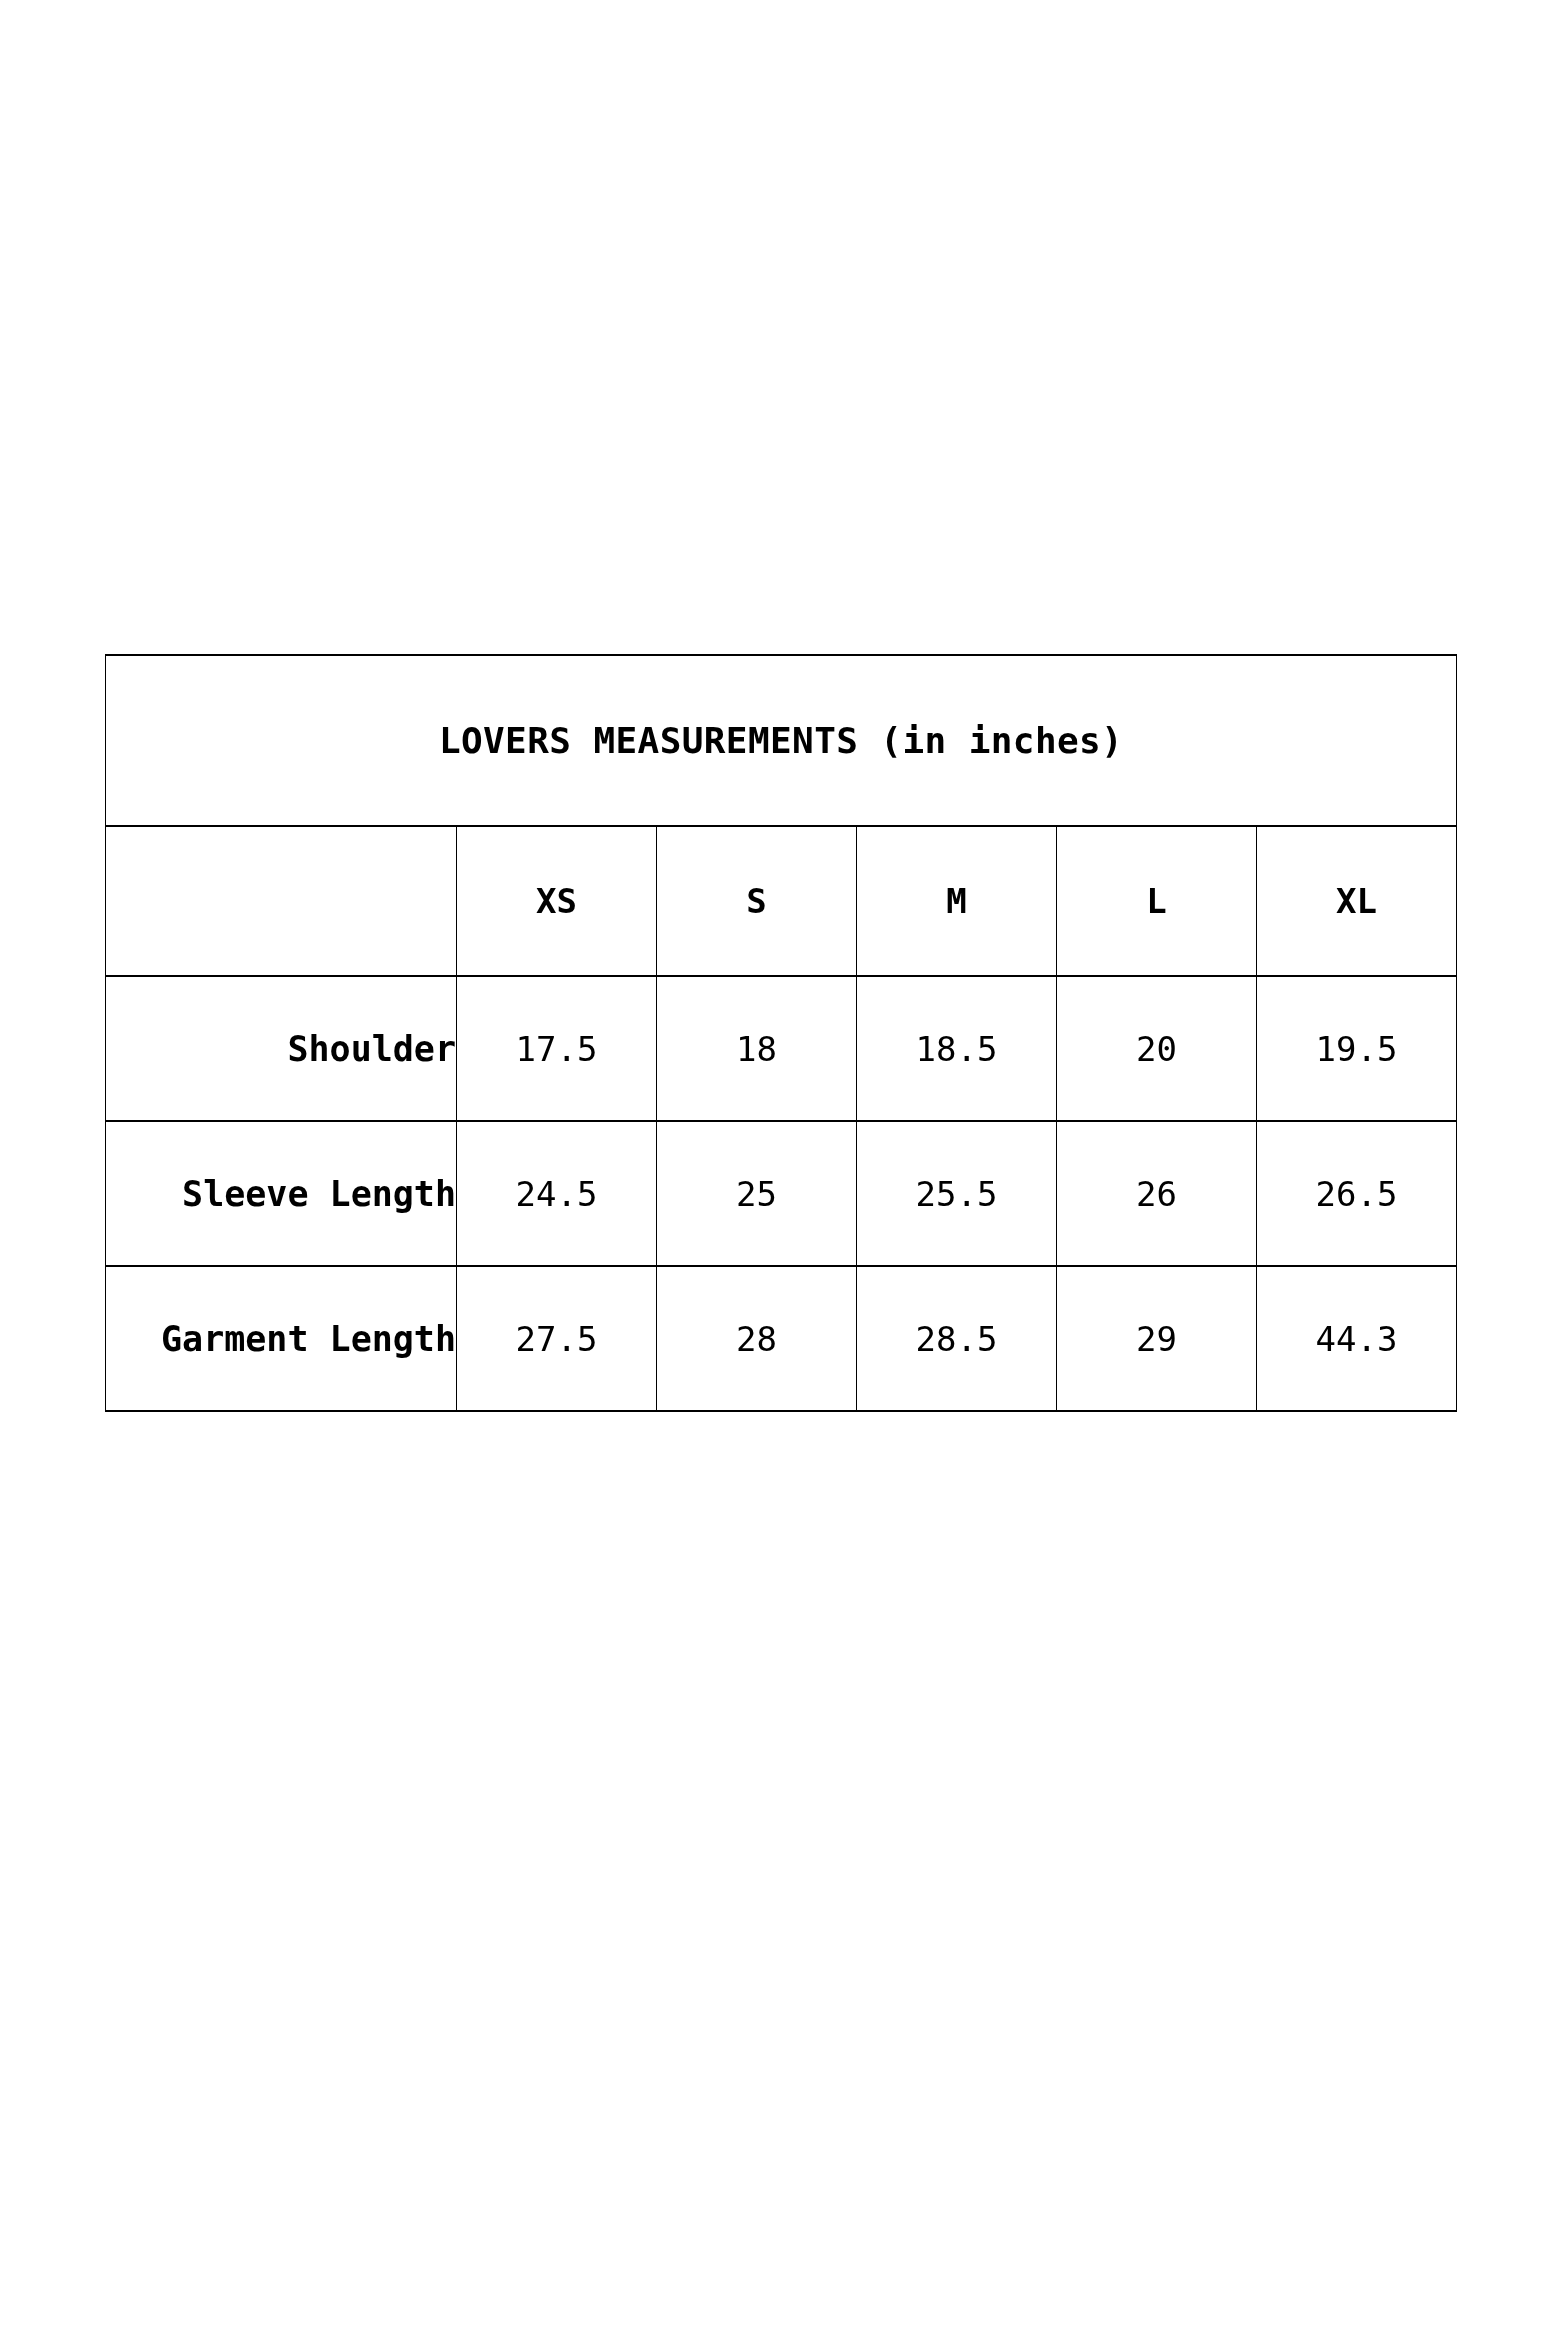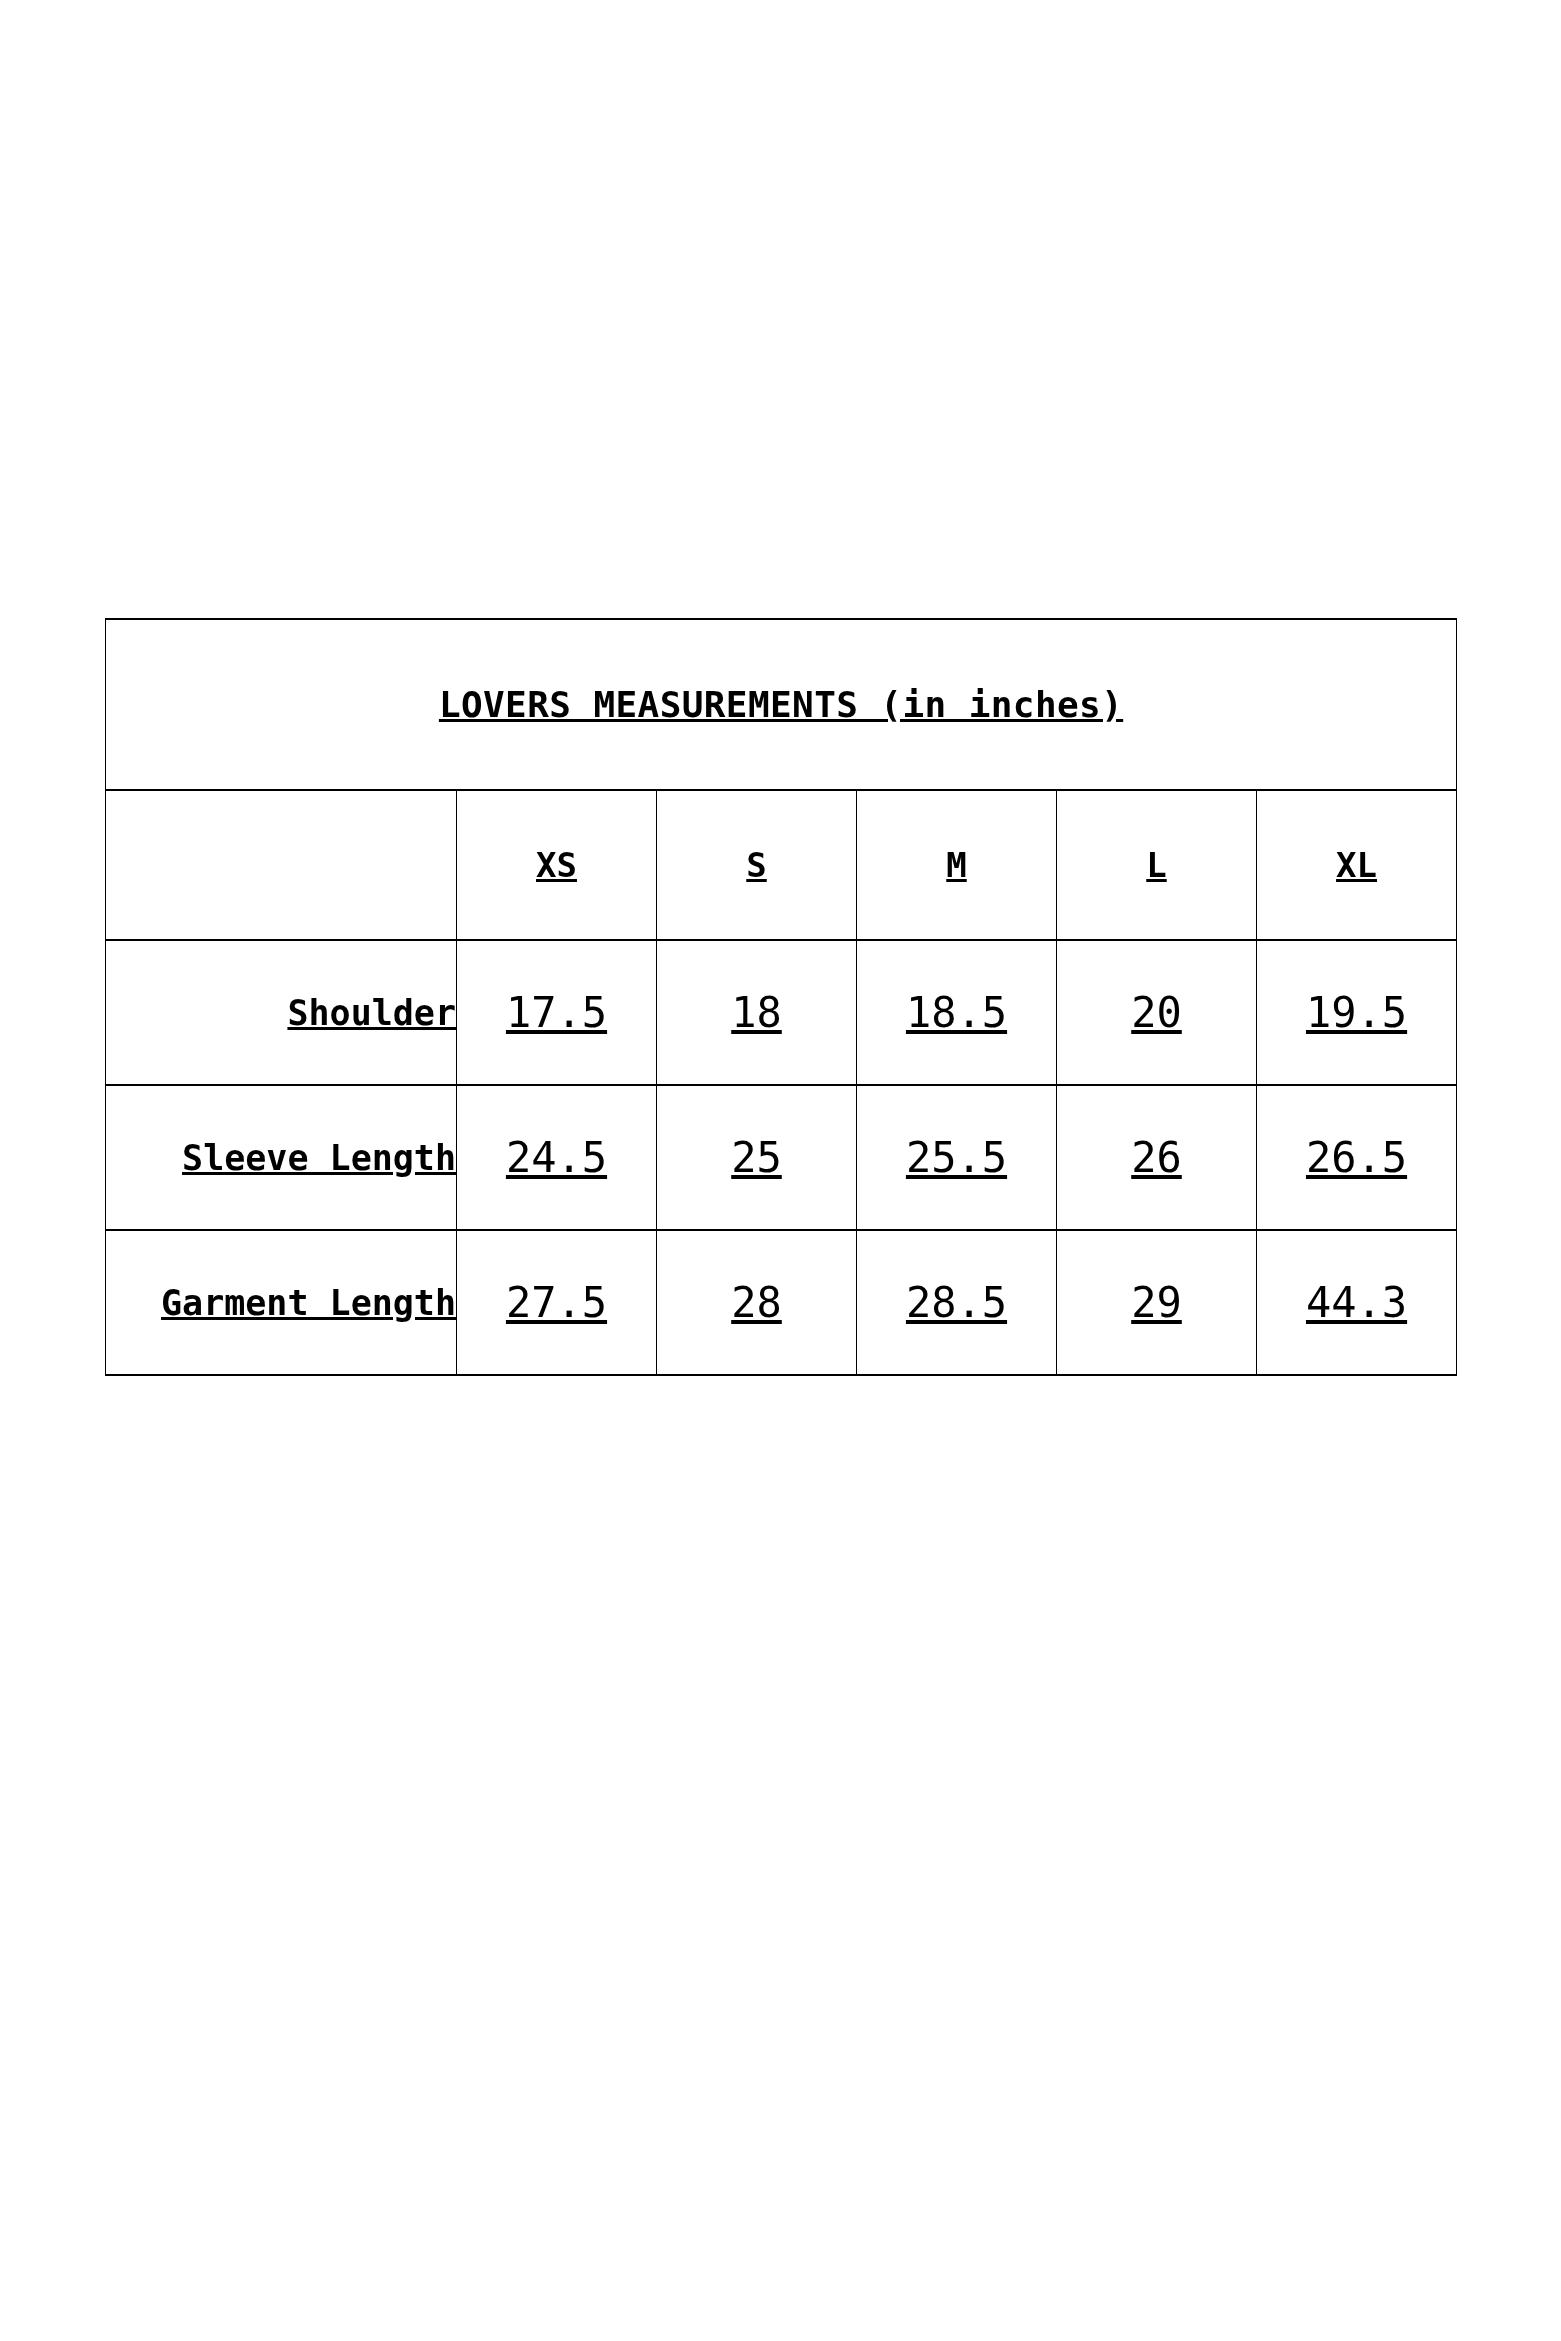--- a/index.html
+++ b/index.html
@@ -15,25 +15,24 @@
     color: #000000;
   }
   .sheet {
     position: absolute;
     inset: 0;
     background: #ffffff;
   }
   table.size-chart {
     position: absolute;
     left: 105px;
-    top: 618px;
+    top: 654px;
     width: 1351px;
     border-collapse: collapse;
     table-layout: fixed;
-    text-decoration: underline;
   }
   table.size-chart col.c-label { width: 351px; }
   table.size-chart col.c-size  { width: 200px; }
 
   table.size-chart th,
   table.size-chart td {
     border: 1.6px solid #000000;
     border-top-width: 2.3px;
     border-bottom-width: 2.3px;
     background: #ffffff;
@@ -54,21 +53,21 @@
     font-weight: 700;
   }
   tr.data-row { height: 145px; }
   td.row-label {
     font-size: 35px;
     font-weight: 700;
     text-align: right;
     padding-left: 15.6px;
   }
   td.value-cell {
-    font-size: 42px;
+    font-size: 34px;
     font-weight: 400;
     text-align: center;
   }
 </style>
 </head>
 <body>
 
 <div class="sheet">
 
   <table class="size-chart">

